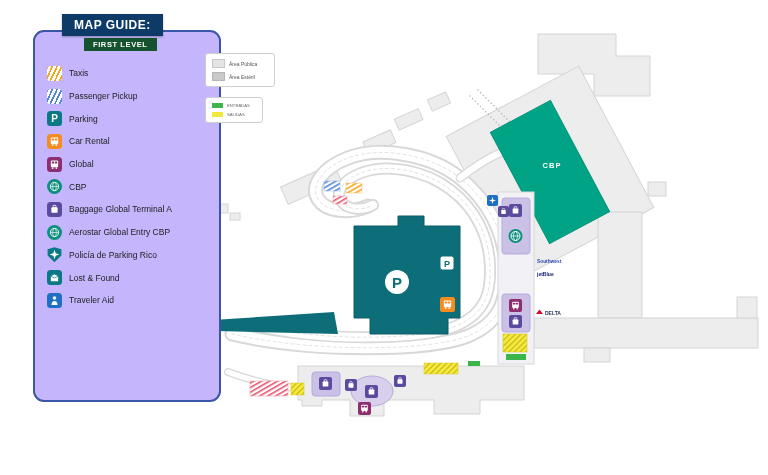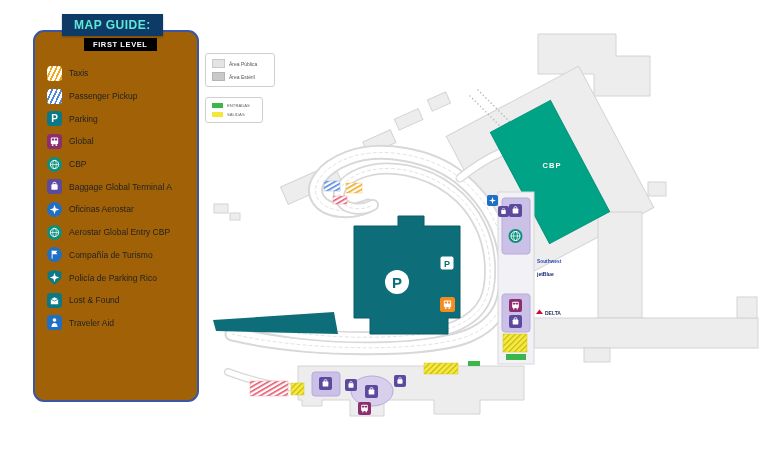--- a/index.html
+++ b/index.html
@@ -1,26 +1,26 @@
 <!DOCTYPE html>
 <html><head>
 <meta charset="utf-8">
 <style>
   html,body{margin:0;padding:0;background:#fff;}
   .stage{position:relative;width:768px;height:475px;background:#ffffff;overflow:hidden;
          font-family:"Liberation Sans",sans-serif;}
   .map-svg{position:absolute;left:0;top:0;width:768px;height:475px;}
 
   
-  .legend-panel{position:absolute;left:33px;top:30px;width:166px;height:372px;background:#a16207;
+  .legend-panel{position:absolute;left:33px;top:30px;width:188px;height:372px;background:#c4b5fd;
                 border:2px solid #3a57a7;border-radius:11px;box-sizing:border-box;z-index:2;}
-  .legend-title{position:absolute;left:62px;top:14px;background:#0e3a68;color:#5eead4;
+  .legend-title{position:absolute;left:62px;top:14px;background:#0e3a68;color:#ffffff;
                 font-size:12px;font-weight:bold;letter-spacing:.5px;padding:4px 12px;
                 box-shadow:0 1px 2px rgba(0,0,0,.3);z-index:3;}
-  .legend-sub{position:absolute;left:84px;top:38px;background:#000000;color:#fff;
+  .legend-sub{position:absolute;left:84px;top:38px;background:#14532d;color:#fff;
               font-size:7.5px;font-weight:bold;letter-spacing:.6px;padding:2px 9px;z-index:3;}
   .legend-list{list-style:none;margin:0;padding:30px 0 0 12px;}
   .lg-item{display:flex;align-items:center;gap:7px;height:22.7px;}
   .lg-label{font-size:8.5px;color:#222;white-space:nowrap;}
   .ic{width:15px;height:15px;border-radius:3.5px;flex:0 0 auto;display:flex;
       align-items:center;justify-content:center;}
   .ic svg.g{width:11px;height:11px;display:block;}
   .round{border-radius:50%;}
   .p-letter{color:#fff;font-weight:bold;font-size:10px;line-height:1;}
   .ic-taxis{background:repeating-linear-gradient(115deg,#f2a71b 0 1.7px,#ffffff 1.7px 4.2px);}
@@ -270,20 +270,28 @@
         <span class="ic ic-pickup"></span>
         <span class="lg-label">Passenger Pickup</span>
       </li>
       <li class="lg-item">
         <span class="ic ic-parking">
             <span class="p-letter">P</span>
           </span>
         <span class="lg-label">Parking</span>
       </li>
       <li class="lg-item">
+        <span class="ic ic-carrental">
+            <svg class="g">
+              <use href="#g-bus"></use>
+            </svg>
+          </span>
+        <span class="lg-label">Car Rental</span>
+      </li>
+      <li class="lg-item">
         <span class="ic ic-autobus">
             <svg class="g">
               <use href="#g-bus"></use>
             </svg>
           </span>
         <span class="lg-label">Global</span>
       </li>
       <li class="lg-item">
         <span class="ic ic-cbp round">
             <svg class="g">
@@ -294,42 +302,26 @@
       </li>
       <li class="lg-item">
         <span class="ic ic-baga">
             <svg class="g">
               <use href="#g-case"></use>
             </svg>
           </span>
         <span class="lg-label">Baggage Global Terminal A</span>
       </li>
       <li class="lg-item">
-        <span class="ic ic-aerostar round">
-            <svg class="g">
-              <use href="#g-star4"></use>
-            </svg>
-          </span>
-        <span class="lg-label">Oficinas Aerostar</span>
-      </li>
-      <li class="lg-item">
         <span class="ic ic-globalentry round">
             <svg class="g">
               <use href="#g-globe"></use>
             </svg>
           </span>
         <span class="lg-label">Aerostar Global Entry CBP</span>
-      </li>
-      <li class="lg-item">
-        <span class="ic ic-turismo round">
-            <svg class="g">
-              <use href="#g-flag"></use>
-            </svg>
-          </span>
-        <span class="lg-label">Compañía de Turismo</span>
       </li>
       <li class="lg-item">
         <span class="ic ic-policia">
             <svg class="g">
               <use href="#g-star4"></use>
             </svg>
           </span>
         <span class="lg-label">Policía de Parking Rico</span>
       </li>
       <li class="lg-item">

